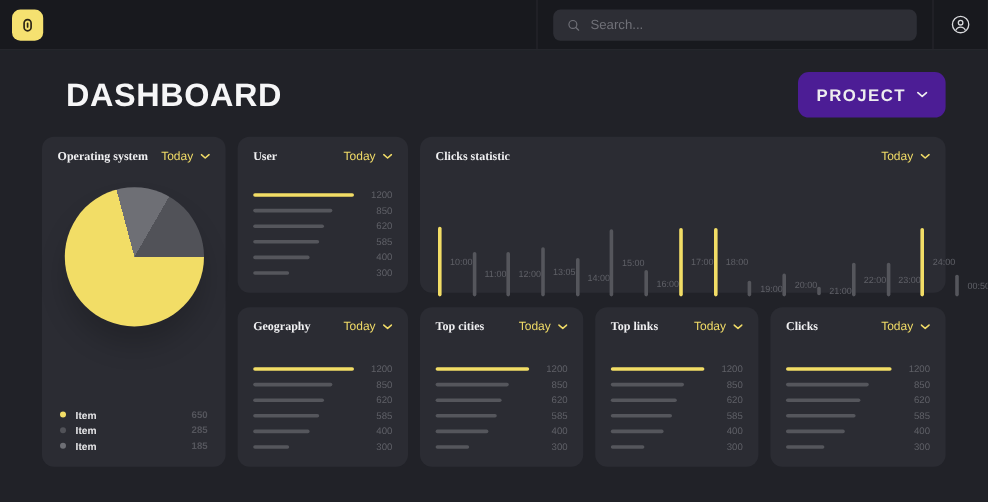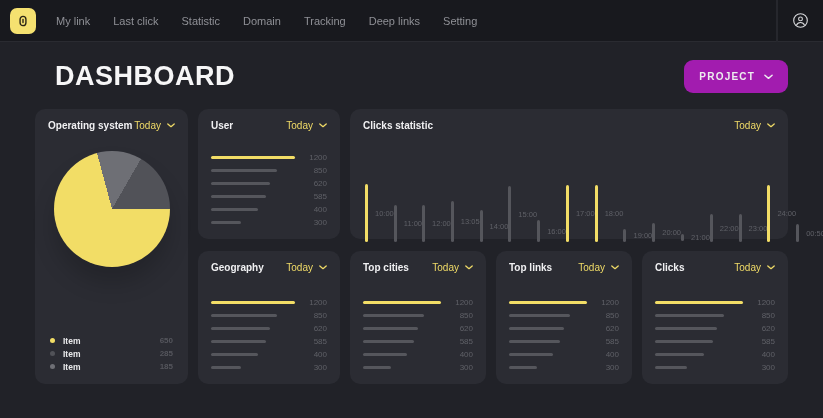--- a/index.html
+++ b/index.html
@@ -38,42 +38,42 @@
   .icon-btn{
     width:45px;height:42px;background:transparent;border:none;cursor:pointer;
     display:flex;align-items:center;justify-content:center;color:#d8d9dc;
   }
   .icon-btn svg{width:19px;height:19px;}
   
   main{padding:0 35px;}
   .page-head{display:flex;align-items:center;justify-content:space-between;margin:18px 0 16px;}
   .title{font-size:27px;font-weight:700;letter-spacing:.5px;color:#f6f6f7;margin-left:20px;}
   .project-btn{
-    display:flex;align-items:center;gap:9px;background:#a21caf;border:none;border-radius:9px;
-    color:#ededef;font-family:"Liberation Sans",sans-serif;font-size:10px;font-weight:700;
+    display:flex;align-items:center;gap:9px;background:#4c1d95;border:none;border-radius:9px;
+    color:#ededef;font-family:"Liberation Sans",sans-serif;font-size:14px;font-weight:700;
     letter-spacing:1.2px;padding:11px 15px;cursor:pointer;
   }
   .project-btn svg{width:9px;height:6px;}
   
   .grid{
     display:grid;
     grid-template-columns:153px 142px 136px 136px 1fr;
     grid-template-rows:130px 133px;
     column-gap:10px;row-gap:12px;
   }
   .card{background:#2b2c33;border-radius:10px;padding:11px 13px;display:flex;flex-direction:column;}
   .card-os{grid-row:1/3;grid-column:1;}
   .card-user{grid-row:1;grid-column:2;}
   .card-cstat{grid-row:1;grid-column:3/6;gap:47px;}
   .card-geo{grid-row:2;grid-column:2;}
   .card-cities{grid-row:2;grid-column:3;justify-content:center;}
   .card-links{grid-row:2;grid-column:4;}
   .card-clicks{grid-row:2;grid-column:5;}
   .card-head{display:flex;align-items:center;justify-content:space-between;}
-  .card-title{font-size:10px;font-weight:700;color:#f0f0f2;}
+  .card-title{font-size:10px;font-weight:700;color:#f0f0f2;font-family:Liberation Serif, serif;}
   .period{display:flex;align-items:center;gap:6px;color:#f0db67;font-size:10px;cursor:pointer;}
   .period svg{width:8px;height:5px;}
   
   .hbars{margin-top:auto;display:flex;flex-direction:column;gap:6px;padding-bottom:2px;}
   .hbar-row{display:flex;align-items:center;gap:8px;height:7px;}
   .hbar-track{flex:1;height:3px;position:relative;}
   .hbar{height:3px;border-radius:2px;}
   .hbar-val{width:24px;text-align:right;font-size:8px;line-height:7px;color:#5f6067;flex:none;}
   
   .pie{
@@ -94,31 +94,29 @@
 </head>
 <body>
 
 <header class="navbar">
   <div class="logo">
     <svg viewBox="0 0 24 24" fill="none">
       <rect x="7" y="4" width="10" height="16" rx="5" stroke="#2b2516" stroke-width="2.4"></rect>
       <line x1="12" y1="9.5" x2="12" y2="14.5" stroke="#2b2516" stroke-width="2.4" stroke-linecap="round"></line>
     </svg>
   </div>
-  <nav class="nav-links">
-      <span class="nav-link">My link</span>
-      <span class="nav-link">Last click</span>
-      <span class="nav-link">Statistic</span>
-      <span class="nav-link">Domain</span>
-      <span class="nav-link">Tracking</span>
-      <span class="nav-link">Deep links</span>
-      <span class="nav-link">Setting</span>
-    </nav>
   <div class="nav-right">
     <div class="vdiv"></div>
+    <div class="search">
+      <svg viewBox="0 0 20 20" fill="none">
+        <circle cx="9" cy="9" r="5.5" stroke="currentColor" stroke-width="1.6"></circle>
+        <line x1="13.2" y1="13.2" x2="17" y2="17" stroke="currentColor" stroke-width="1.6" stroke-linecap="round"></line>
+      </svg>
+      <input class="search-input" placeholder="Search..." style="">
+    </div>
     <div class="vdiv"></div>
     <button class="icon-btn">
       <svg viewBox="0 0 24 24" fill="none">
         <circle cx="12" cy="12" r="8.6" stroke="currentColor" stroke-width="1.4"></circle>
         <circle cx="12" cy="10" r="2.4" stroke="currentColor" stroke-width="1.4"></circle>
         <path d="M6.8 18.2c1-2.4 2.9-3.6 5.2-3.6s4.2 1.2 5.2 3.6" stroke="currentColor" stroke-width="1.4"></path>
       </svg>
     </button>
 
   </div>

